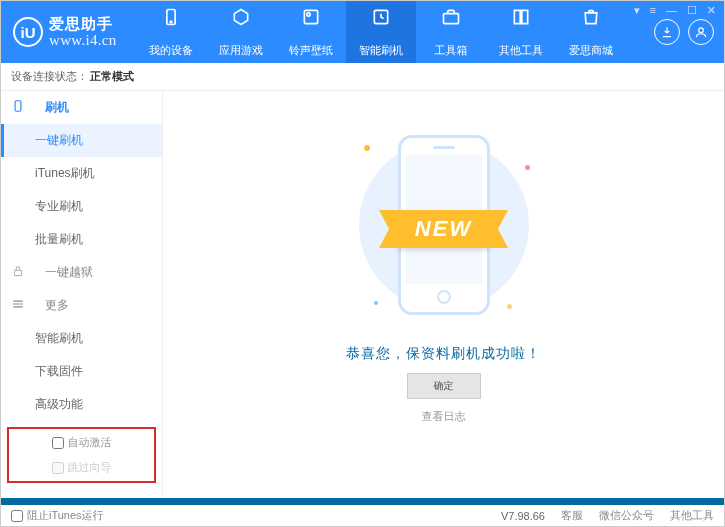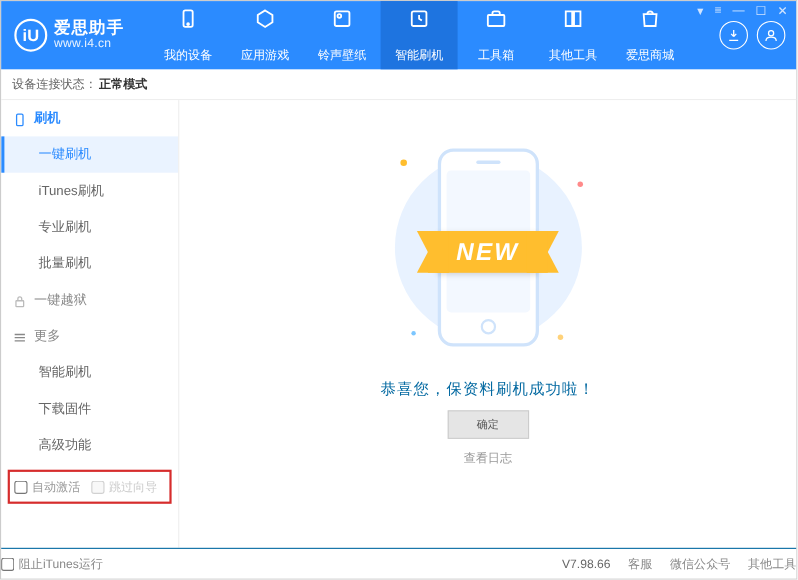--- a/index.html
+++ b/index.html
@@ -5,48 +5,48 @@
 * { margin: 0; padding: 0; box-sizing: border-box; font-family: "Microsoft YaHei", Arial, sans-serif; }
 body { background: #f5f7fa; display: flex; justify-content: center; align-items: center; height: 100vh; }
 .window { width: 725px; height: 527px; background: #fff; border: 1px solid #ccc; display: flex; flex-direction: column; overflow: hidden; }
 
 
 .header { background: #2b8bff; color: #fff; height: 62px; display: flex; align-items: center; }
 .logo-area { display: flex; align-items: center; padding: 0 12px; width: 135px; }
 .logo-badge { width: 30px; height: 30px; border: 2px solid #fff; border-radius: 50%; display: flex; align-items: center; justify-content: center; font-weight: bold; font-size: 15px; margin-right: 6px; }
 .logo-text { display: flex; flex-direction: column; line-height: 1.1; }
 .logo-text .name { font-size: 15px; font-weight: bold; letter-spacing: 1px; }
-.logo-text .url { font-size: 11px; opacity: .9; letter-spacing: .3px; }
+.logo-text .url { font-size: 15px; opacity: .9; letter-spacing: .3px; font-family: Liberation Serif, serif; }
 
 .nav { display: flex; height: 100%; }
 .nav-item { width: 70px; display: flex; flex-direction: column; align-items: center; justify-content: center; gap: 16px; cursor: pointer; font-size: 11px; }
 .nav-item svg { width: 20px; height: 20px; }
 .nav-item.active { background: #1e74e0; }
 .header-right { margin-left: auto; display: flex; align-items: center; gap: 8px; padding-right: 10px; }
 .icon-btn { width: 26px; height: 26px; border: 1.5px solid #fff; border-radius: 50%; display: flex; align-items: center; justify-content: center; cursor: pointer; }
 .icon-btn svg { width: 14px; height: 14px; }
 .win-controls { position: absolute; top: 3px; right: 8px; display: flex; gap: 10px; font-size: 11px; }
 .win-controls span { cursor: pointer; color: #d0e4ff; }
 .header-wrap { position: relative; }
 
 
 .status-bar { height: 28px; display: flex; align-items: center; padding: 0 10px; border-bottom: 1px solid #eee; font-size: 11px; color: #666; }
 .status-bar .val { color: #333; font-weight: bold; margin-left: 2px; }
 
 
 .body { flex: 1; display: flex; overflow: hidden; }
 .sidebar { width: 162px; border-right: 1px solid #eee; display: flex; flex-direction: column; font-size: 12px; color: #555; overflow-y: auto; }
-.side-section-head { display: flex; align-items: flex-end; padding: 8px 10px; gap: 6px; color: #888; font-size: 12px; }
+.side-section-head { display: flex; align-items: flex-start; padding: 8px 10px; gap: 20px; color: #888; font-size: 12px; }
 .side-section-head.primary { color: #2b8bff; font-weight: bold; }
 .side-section-head svg { width: 14px; height: 14px; }
 .side-item { padding: 8px 1px 8px 34px; cursor: pointer; color: #666; }
 .side-item.active { background: #eaf3ff; color: #2b8bff; border-left: 3px solid #2b8bff; padding-left: 31px; }
 .side-note { background: #f2f3f5; margin: 4px 10px 4px 28px; padding: 6px 8px; font-size: 11px; color: #888; line-height: 1.4; text-align: center; }
 
-.highlight-box { border: 2px solid #d62c2c; margin: 6px; padding: 6px 4px; display: flex; gap: 10px; align-items: center; }
+.highlight-box { border: 2px solid #d62c2c; margin: 6px; padding: 6px 4px; display: flex; gap: 10px; align-items: center; flex-direction: column; }
 .chk { display: flex; align-items: center; gap: 4px; font-size: 11px; color: #999; }
 .chk input { width: 12px; height: 12px; }
 .chk.disabled { color: #ccc; }
 
 
 .main { flex: 1; display: flex; flex-direction: column; align-items: center; justify-content: flex-start; padding-top: 24px; }
 .phone-illust { position: relative; width: 220px; height: 220px; display: flex; align-items: center; justify-content: center; }
 .bg-circle { position: absolute; width: 170px; height: 170px; background: #e8f2ff; border-radius: 50%; }
 .phone { position: relative; width: 92px; height: 180px; background: #fff; border: 3px solid #cfe3fb; border-radius: 14px; display: flex; flex-direction: column; align-items: center; }
 .phone .earpiece { width: 22px; height: 3px; background: #cfe3fb; border-radius: 2px; margin-top: 8px; }
@@ -60,21 +60,21 @@
 .d1 { width: 6px; height: 6px; background: #ffbe2e; top: 30px; left: 30px; }
 .d2 { width: 5px; height: 5px; background: #ff8a8a; top: 50px; right: 24px; }
 .d3 { width: 4px; height: 4px; background: #7cc6ff; bottom: 30px; left: 40px; }
 .d4 { width: 5px; height: 5px; background: #ffd27a; bottom: 26px; right: 42px; }
 
 .success-msg { margin-top: 10px; font-size: 14px; color: #0369a1; letter-spacing: 1px; }
 .ok-btn { margin-top: 10px; border: 1px solid #ccc; background: #e5e5e5; padding: 5px 26px; font-size: 10px; cursor: pointer; color: #555; }
 .log-link { margin-top: 10px; font-size: 11px; color: #999; cursor: pointer; }
 
 
-.footer { height: 28px; border-top: 1px solid #0369a1; display: flex; align-items: center; font-size: 11px; color: #666; padding: 0 0; gap: 16px; }
+.footer { height: 28px; border-top: 7px solid #0369a1; display: flex; align-items: center; font-size: 11px; color: #666; padding: 0 10px; gap: 16px; }
 .footer .chk { color: #888; }
 .footer .spacer { flex: 1; }
 .footer .flink { cursor: pointer; color: #888; }
 </style>
 </head>
 <body>
 
 <div class="window">
   <div class="header-wrap">
     <div class="win-controls">

